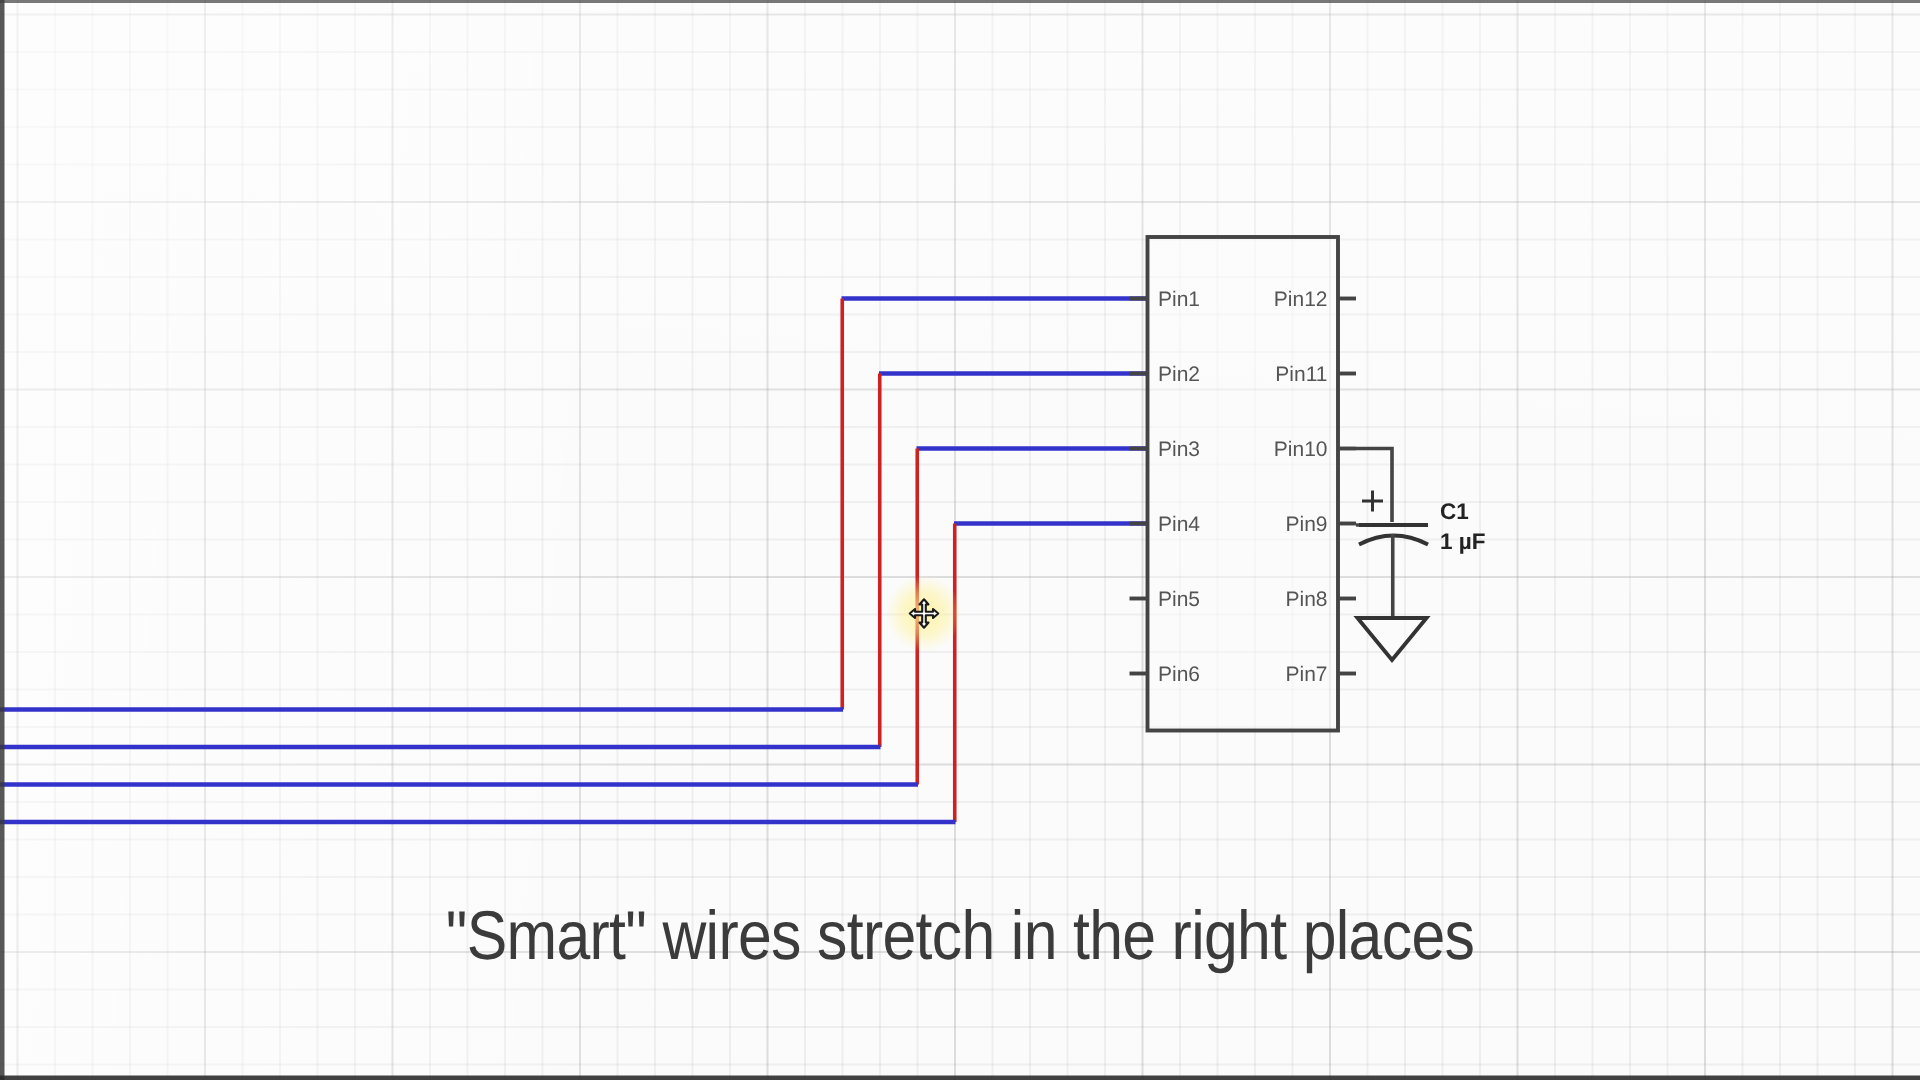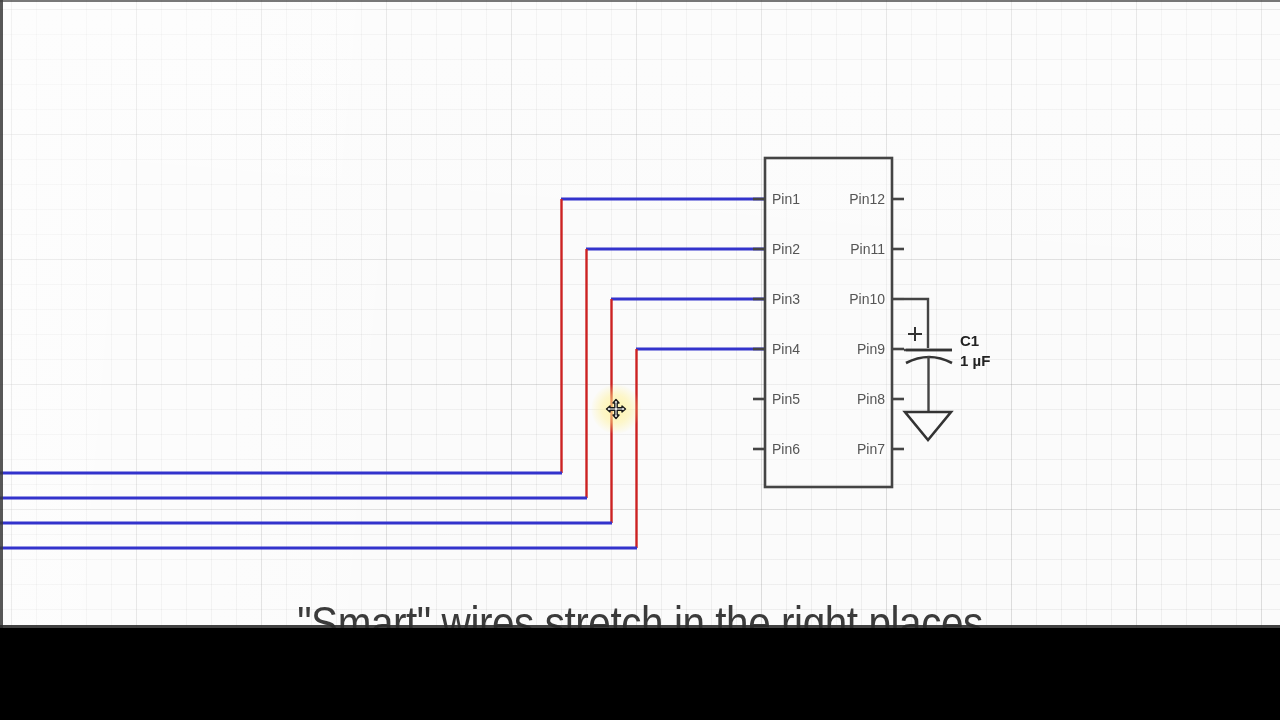--- a/index.html
+++ b/index.html
@@ -3,21 +3,21 @@
 <meta charset="utf-8">
 <style>
   html, body {
     margin: 0;
     padding: 0;
     background: #000;
   }
   #stage {
     position: relative;
     width: 1280px;
-    height: 628px;
+    height: 720px;
     overflow: hidden;
     background: #c4b5fd;
     font-family: "Liberation Sans", sans-serif;
   }
 
   
   #grid {
     position: absolute;
     inset: 0;
     background-color: #fbfbfb;

